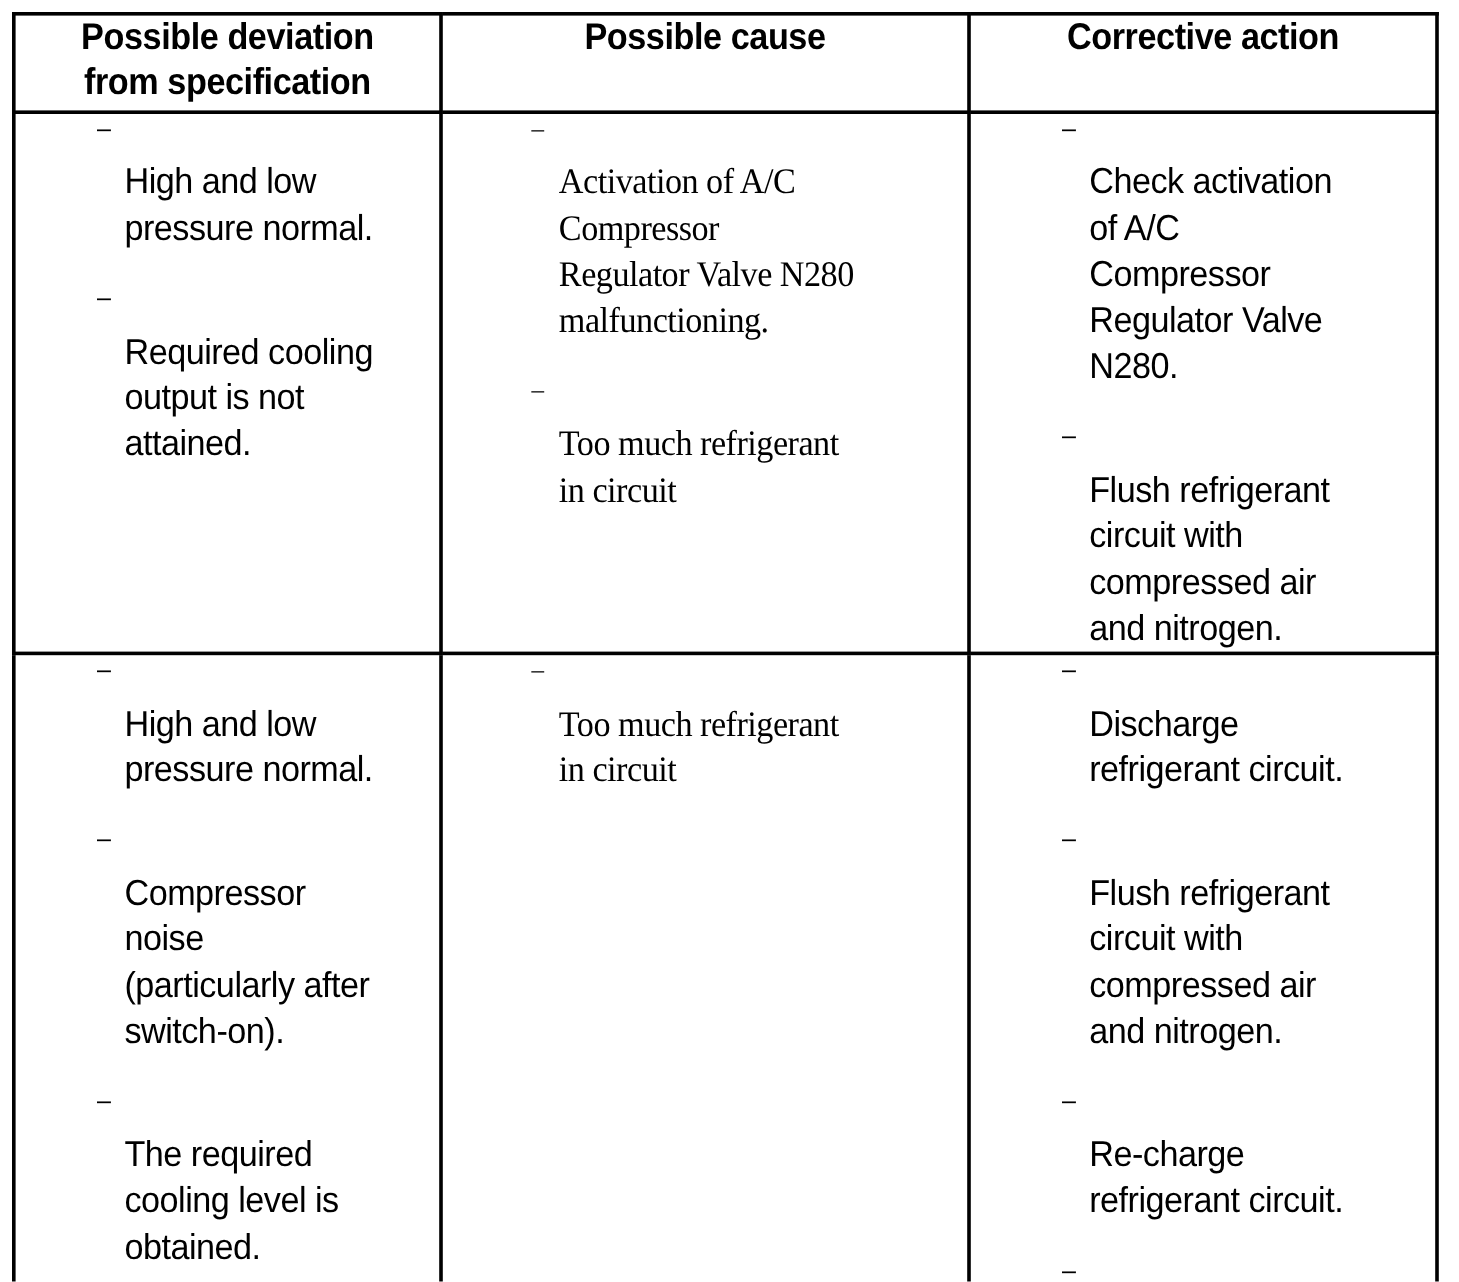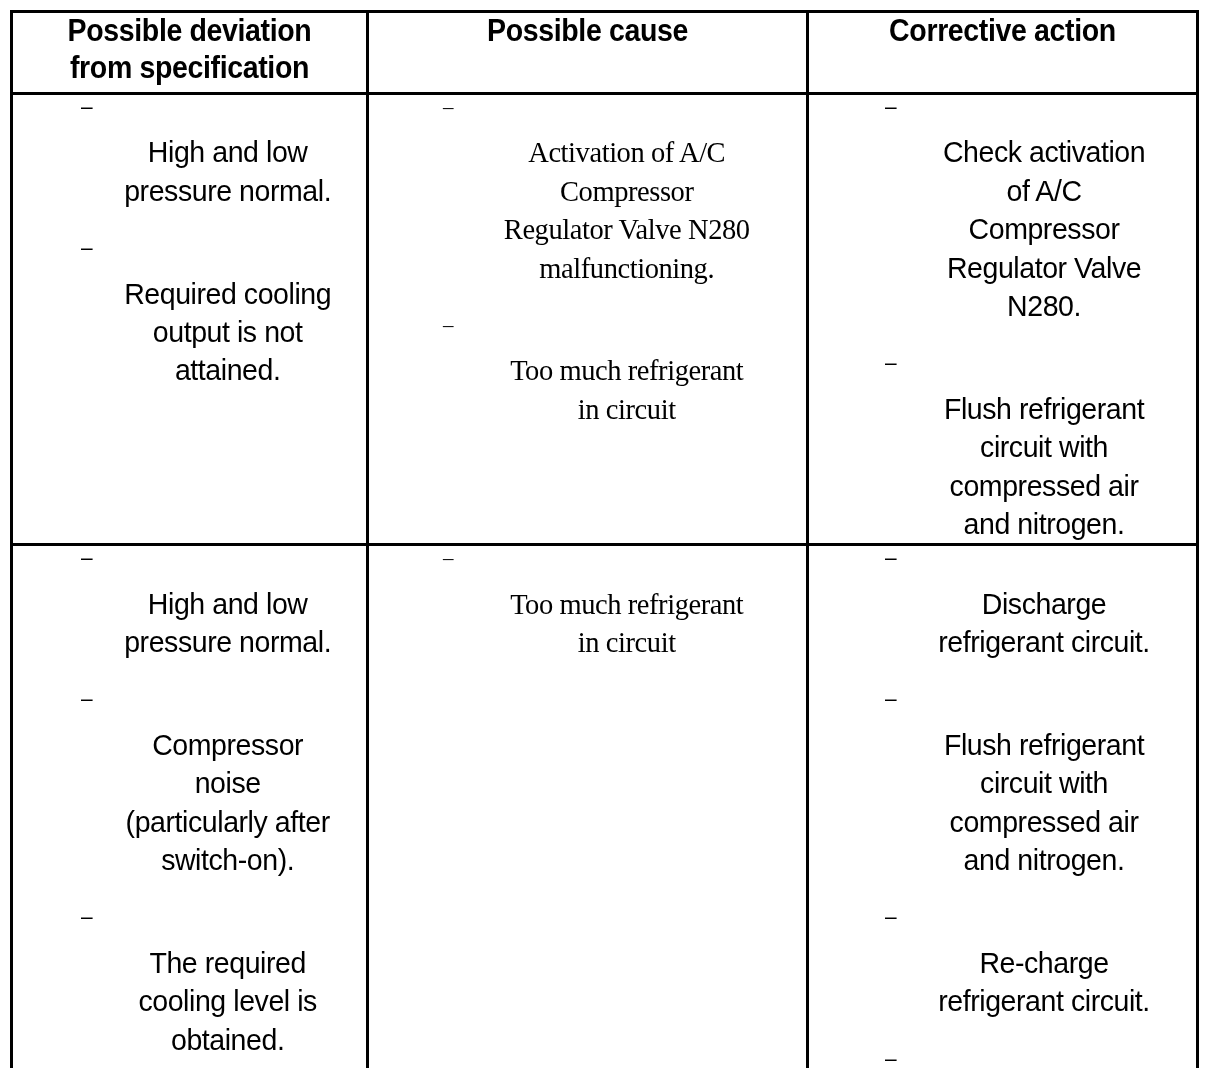--- a/index.html
+++ b/index.html
@@ -64,21 +64,20 @@
   td.cell {
     padding: 14px 6px 14px 6px;
   }
   tr.r1 td.cell { height: 392px; }
   tr.r2 td.cell { height: 469px; }
 
   .bullets {
     list-style: none;
     margin: 0;
     padding: 0;
-    text-align: center;
   }
   .bullets li {
     position: relative;
     padding-left: 26px;
     margin: 0 0 26px 0;
     font-size: 30px;
     line-height: 1.28;
     letter-spacing: -0.45px;
     white-space: pre-line;
     transform: scaleX(0.95);

